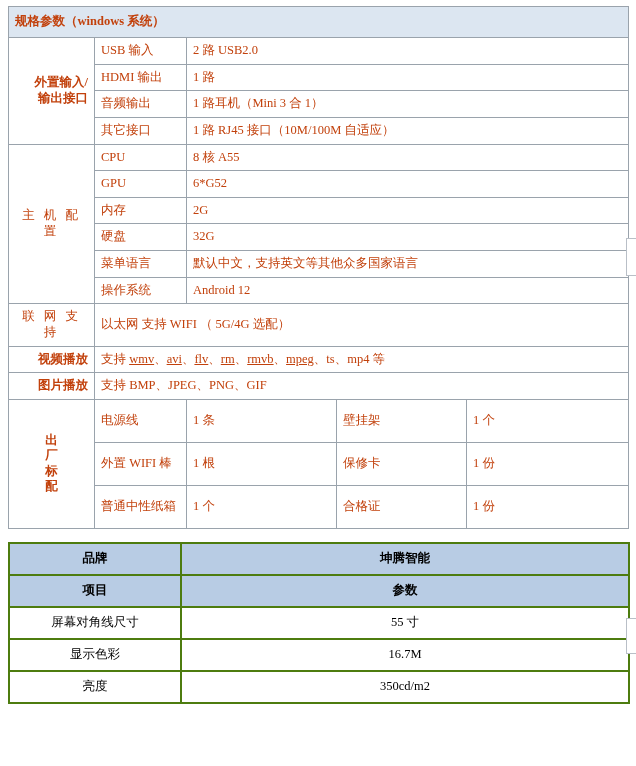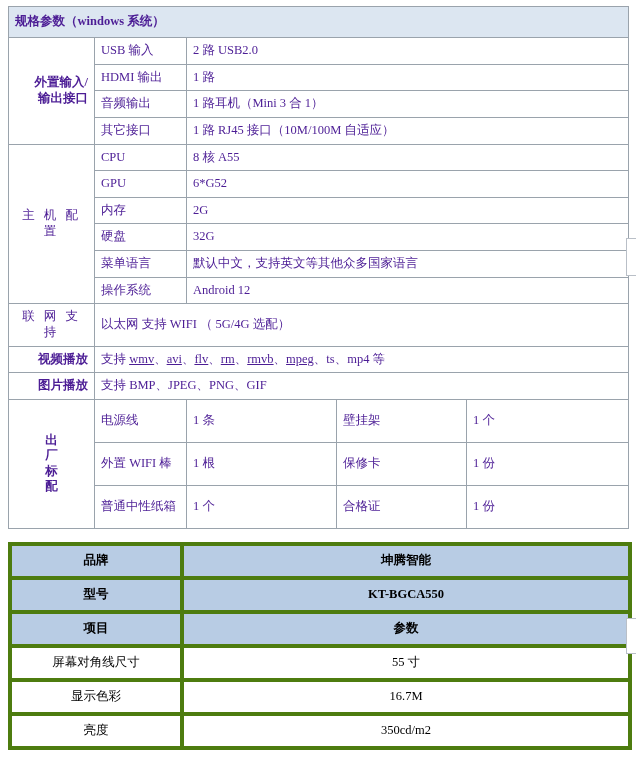--- a/index.html
+++ b/index.html
@@ -29,21 +29,21 @@
     width: 620px;
     margin: 6px 8px 0 8px;
     table-layout: fixed;
   }
   table.spec td {
     border: 1px solid #9aa3ac;
     padding: 5px 6px;
     vertical-align: middle;
     font-size: 12.5px;
     line-height: 1.25;
-    color: #4c1d95;
+    color: #c2410c;
   }
   .hdr-row td {
     background: #dce6f1;
     font-weight: bold;
     height: 20px;
     padding: 4px 8px;
   }
   .lbl {
     text-align: right;
     font-weight: bold;
@@ -72,21 +72,21 @@
   .u { text-decoration: underline; text-align: center; }
 
   
   table.param {
     border-collapse: collapse;
     width: 620px;
     margin: 13px 8px 0 8px;
     table-layout: fixed;
   }
   table.param td {
-    border: 4px solid #4d7c0f;
+    border: 2px solid #4d7c0f;
     font-size: 12.5px;
     padding: 6px 0;
     text-align: center;
     height: 18px;
   }
   table.param td.bluebold {
     background: #b8cce4;
     font-weight: bold;
   }
   table.param td.lbl2 {
@@ -216,24 +216,20 @@
     <colgroup>
       <col style="width:172px">
       <col style="width:448px">
     </colgroup>
     <tbody>
       <tr>
         <td class="bluebold lbl2">品牌</td>
         <td class="bluebold">坤腾智能</td>
       </tr>
       <tr>
-        <td class="bluebold lbl2">型号</td>
-        <td class="bluebold">KT-BGCA550</td>
-      </tr>
-      <tr>
         <td class="bluebold lbl2">项目</td>
         <td class="bluebold">参数</td>
       </tr>
       <tr>
         <td class="lbl2">屏幕对角线尺寸</td>
         <td>55 寸</td>
       </tr>
       <tr>
         <td class="lbl2">显示色彩</td>
         <td>16.7M</td>

